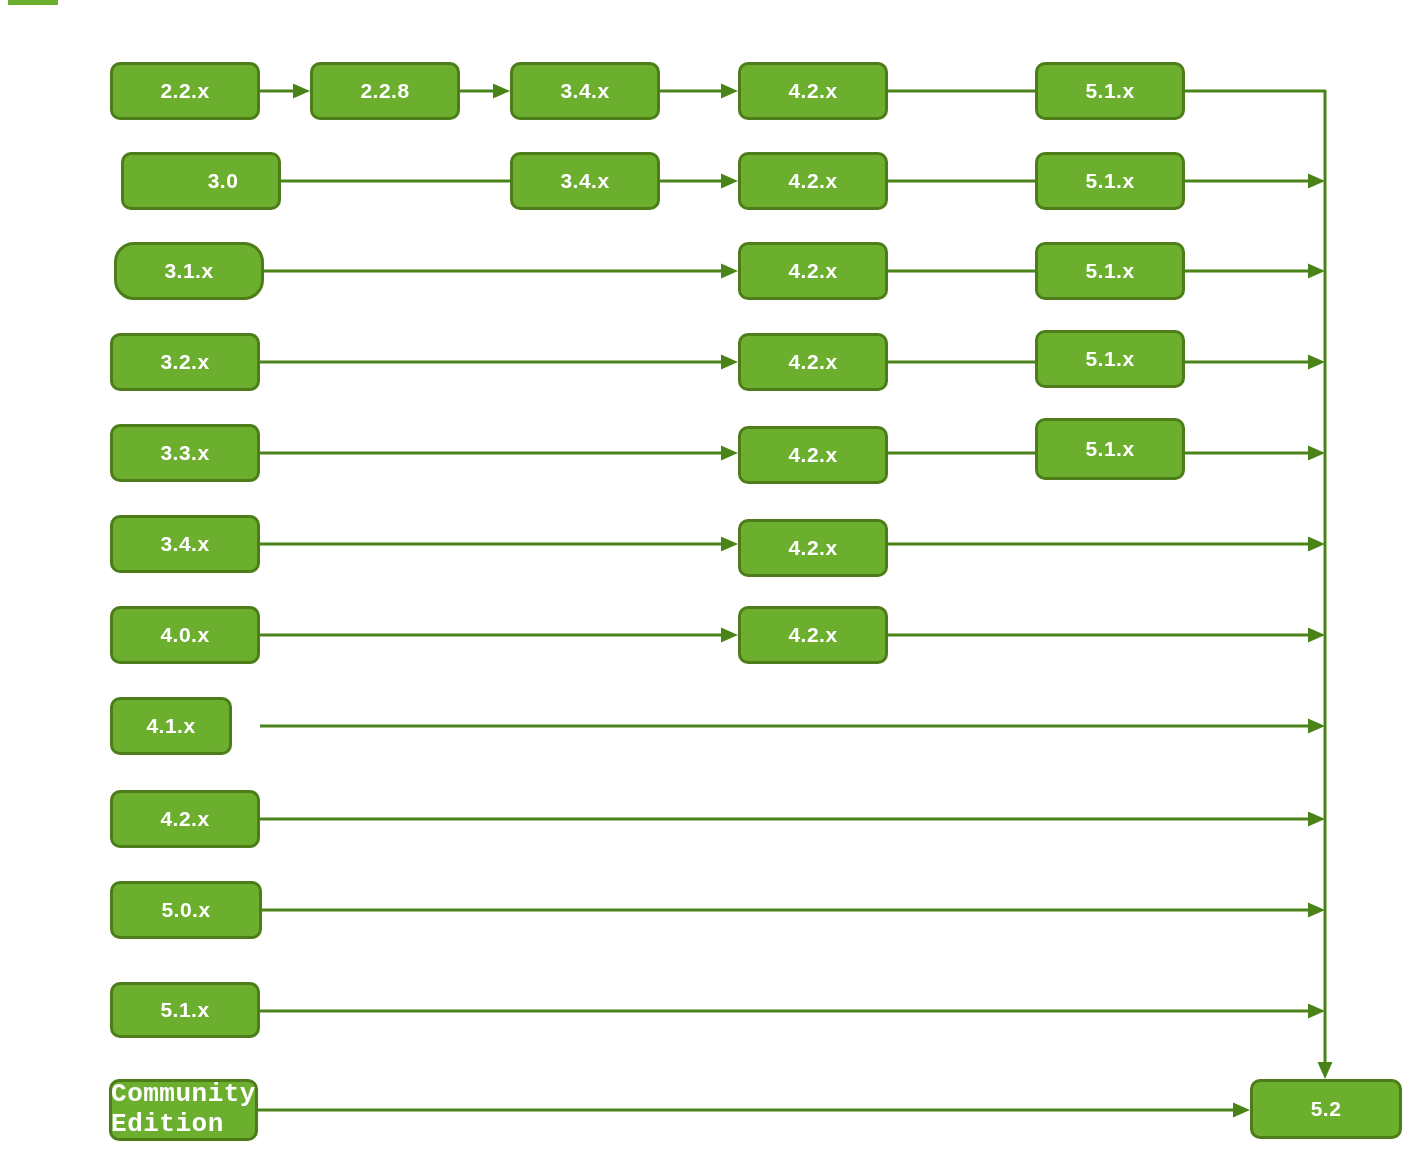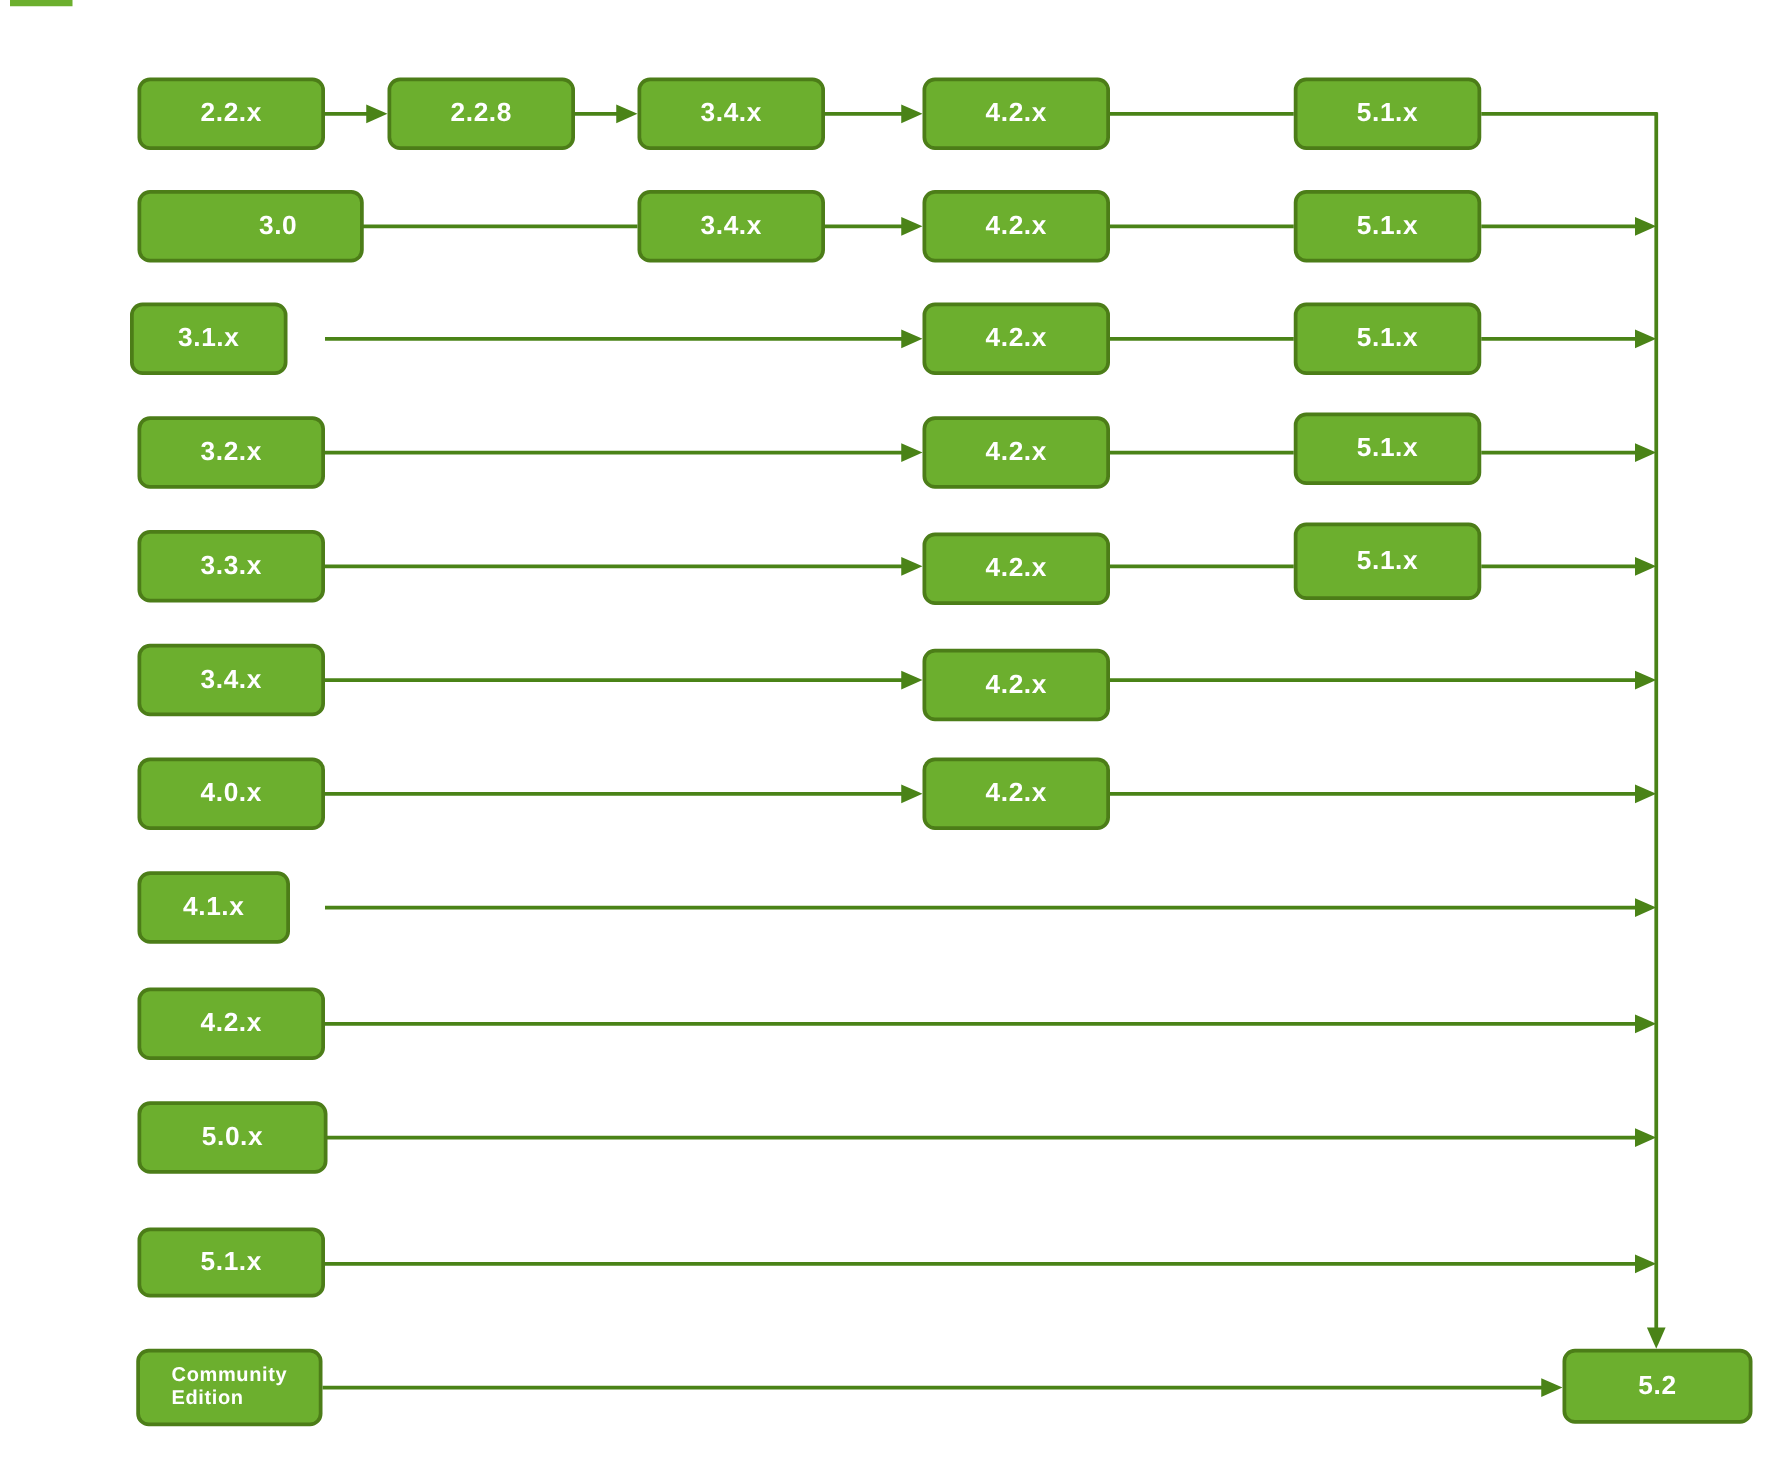--- a/index.html
+++ b/index.html
@@ -34,21 +34,22 @@
     align-items: center;
     justify-content: center;
     text-align: left;
     font-weight: bold;
     font-size: 21px;
     letter-spacing: 0.5px;
     white-space: pre-line;
     line-height: 1.15;
   }
   .node.small-label {
-    font-size: 16px;
+    font-size: 26px;
+    font-family: Liberation Mono, monospace;
   }
   #corner-artifact {
     position: absolute;
     background: var(--node-fill, #6CAF2E);
   }
 </style>
 </head>
 <body>
 
 <div id="diagram">
@@ -103,25 +104,25 @@
       <line x1="1325" y1="90" x2="1325" y2="1067" stroke="#4A8317" stroke-width="3"></line>
       <polygon points="1317.5,1062 1332.5,1062 1325,1079" fill="#4A8317"></polygon>
     </svg>
   <div id="corner-artifact" style="left: 8px; top: 0px; width: 50px; height: 5px;"></div>
   <div id="nodes-layer">
       <div class="node" style="left: 110px; top: 62px; width: 150px; height: 58px;">2.2.x</div>
       <div class="node" style="left: 310px; top: 62px; width: 150px; height: 58px;">2.2.8</div>
       <div class="node" style="left: 510px; top: 62px; width: 150px; height: 58px;">3.4.x</div>
       <div class="node" style="left: 738px; top: 62px; width: 150px; height: 58px;">4.2.x</div>
       <div class="node" style="left: 1035px; top: 62px; width: 150px; height: 58px;">5.1.x</div>
-      <div class="node" style="left: 110px; top: 152px; width: 181px; height: 58px; padding-left: 44px;">3.0</div>
+      <div class="node" style="left: 121px; top: 152px; width: 160px; height: 58px; padding-left: 44px;">3.0</div>
       <div class="node" style="left: 510px; top: 152px; width: 150px; height: 58px;">3.4.x</div>
       <div class="node" style="left: 738px; top: 152px; width: 150px; height: 58px;">4.2.x</div>
       <div class="node" style="left: 1035px; top: 152px; width: 150px; height: 58px;">5.1.x</div>
-      <div class="node" style="left: 104px; top: 242px; width: 126px; height: 58px;">3.1.x</div>
+      <div class="node" style="left: 114px; top: 242px; width: 150px; height: 58px; border-radius: 20px;">3.1.x</div>
       <div class="node" style="left: 738px; top: 242px; width: 150px; height: 58px;">4.2.x</div>
       <div class="node" style="left: 1035px; top: 242px; width: 150px; height: 58px;">5.1.x</div>
       <div class="node" style="left: 110px; top: 333px; width: 150px; height: 58px;">3.2.x</div>
       <div class="node" style="left: 738px; top: 333px; width: 150px; height: 58px;">4.2.x</div>
       <div class="node" style="left: 1035px; top: 330px; width: 150px; height: 58px;">5.1.x</div>
       <div class="node" style="left: 110px; top: 424px; width: 150px; height: 58px;">3.3.x</div>
       <div class="node" style="left: 738px; top: 426px; width: 150px; height: 58px;">4.2.x</div>
       <div class="node" style="left: 1035px; top: 418px; width: 150px; height: 62px;">5.1.x</div>
       <div class="node" style="left: 110px; top: 515px; width: 150px; height: 58px;">3.4.x</div>
       <div class="node" style="left: 738px; top: 519px; width: 150px; height: 58px;">4.2.x</div>

